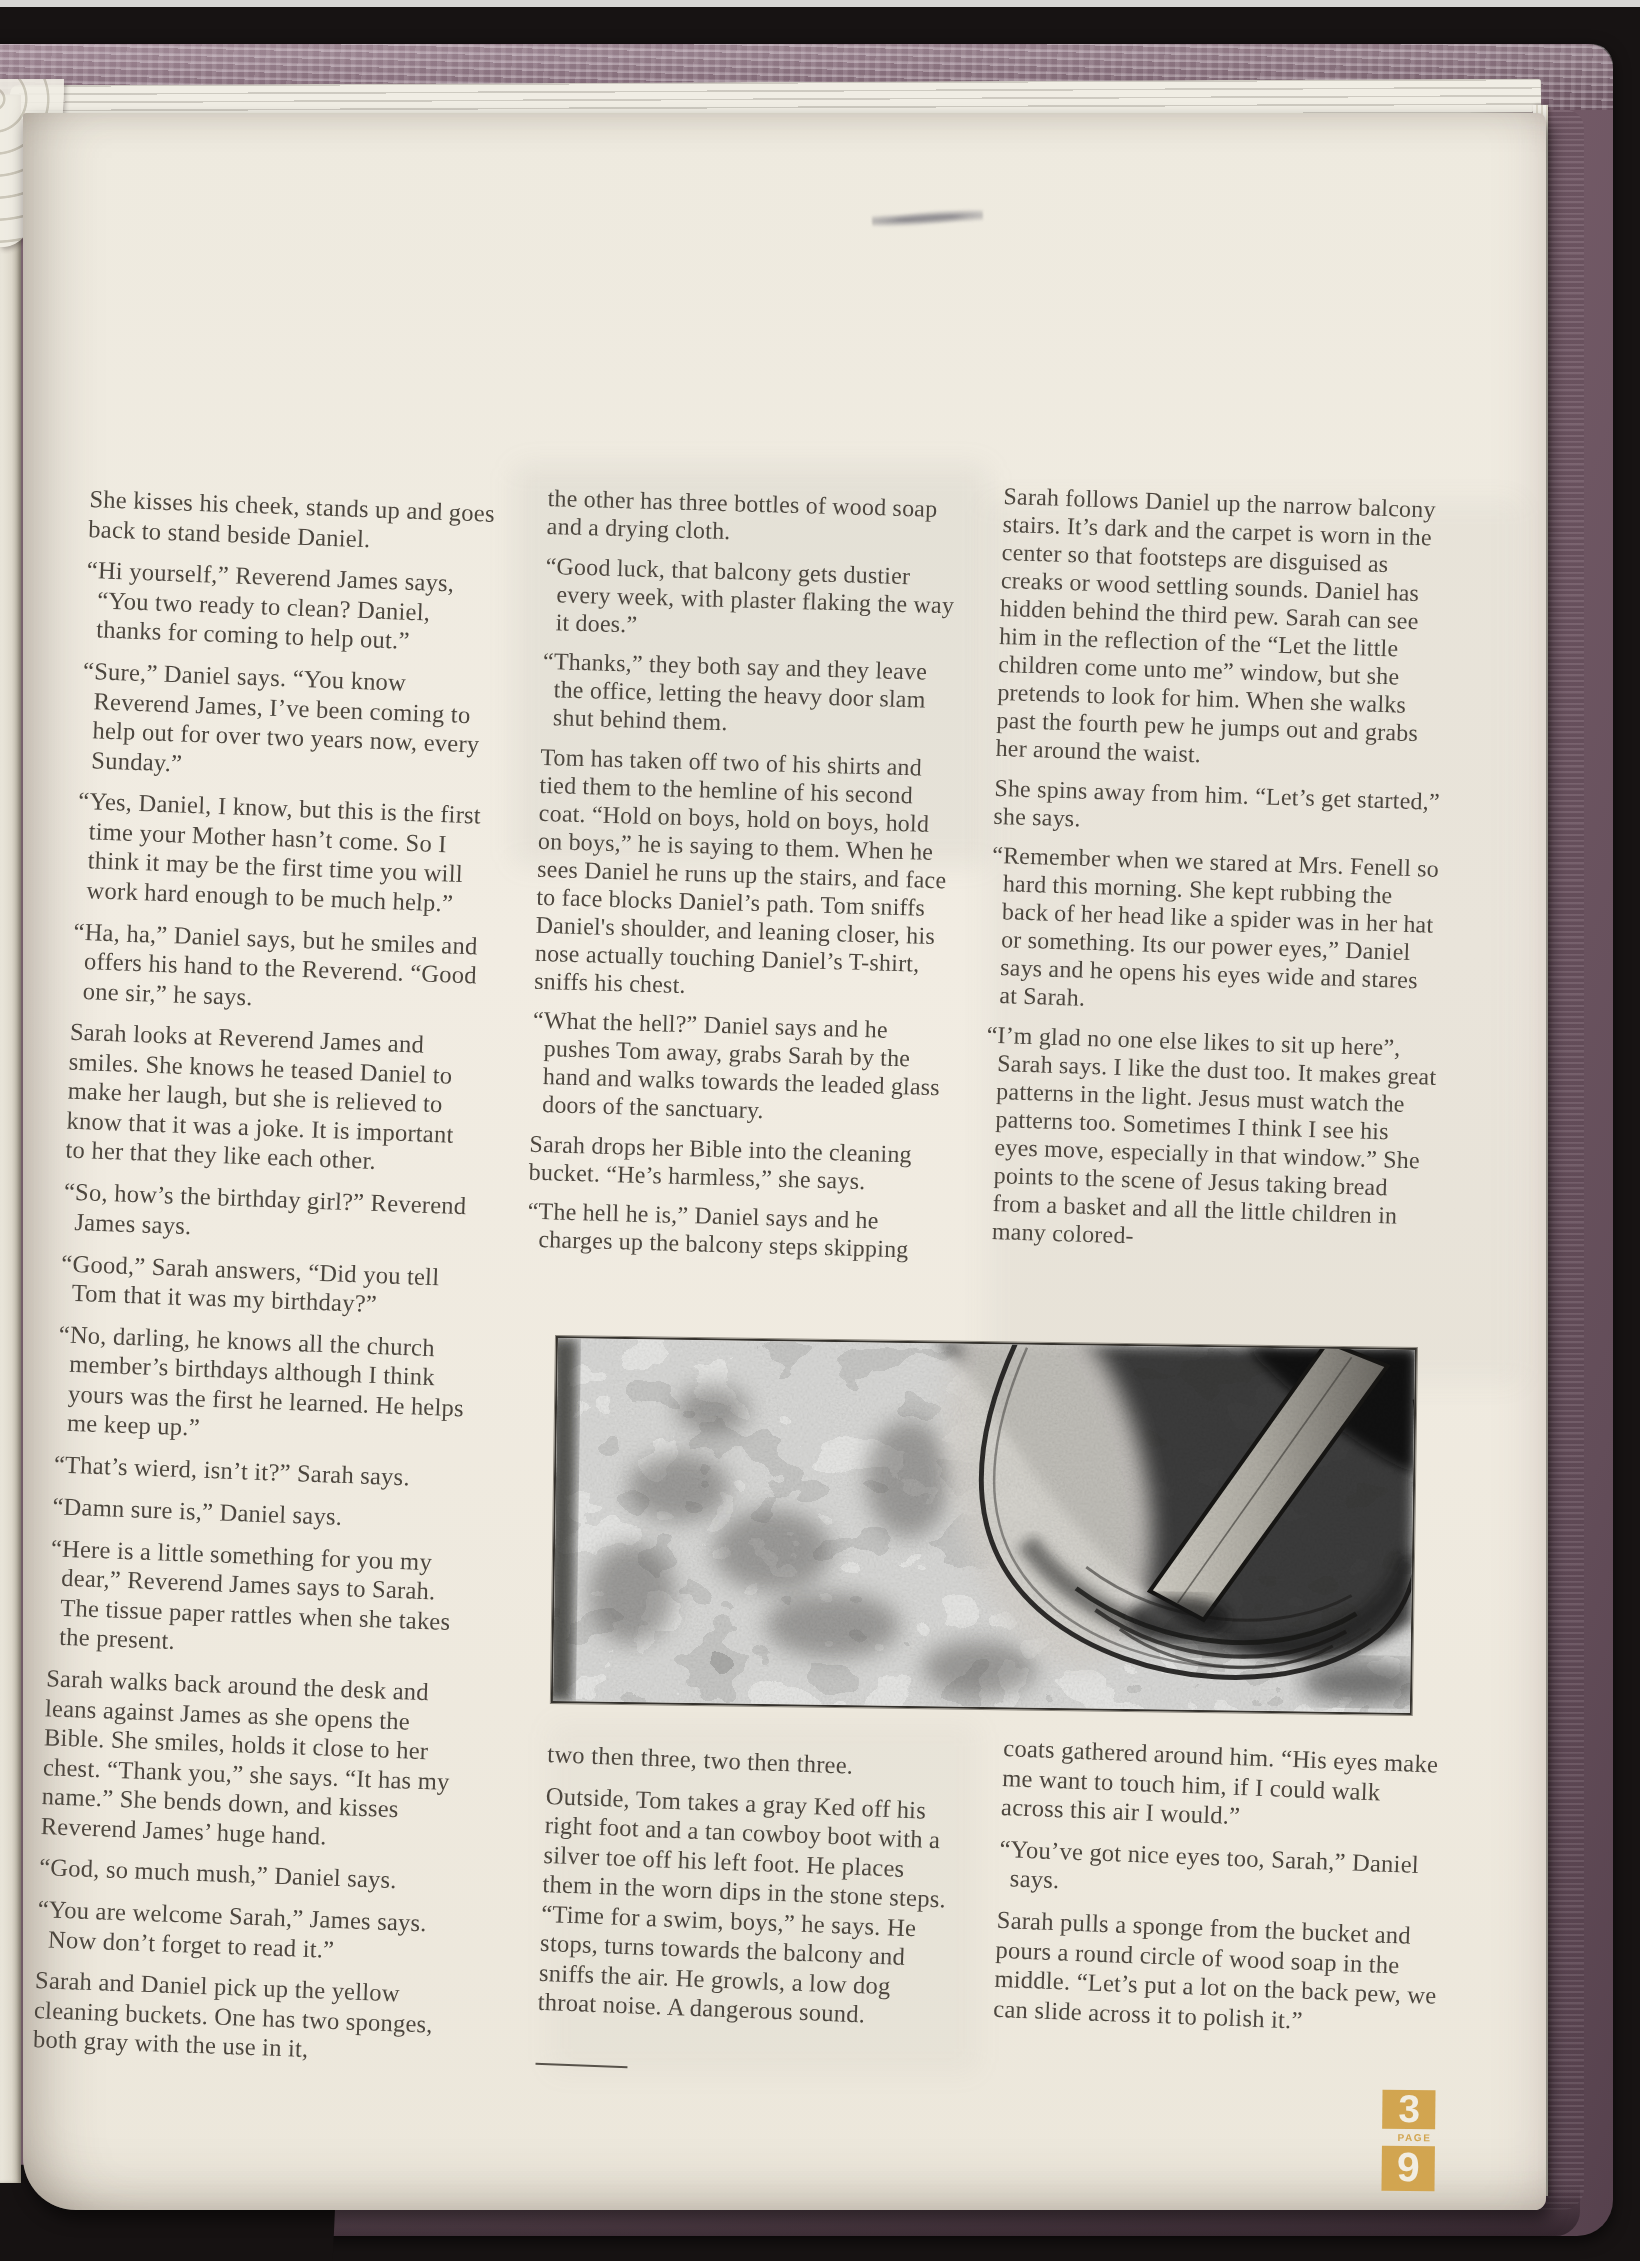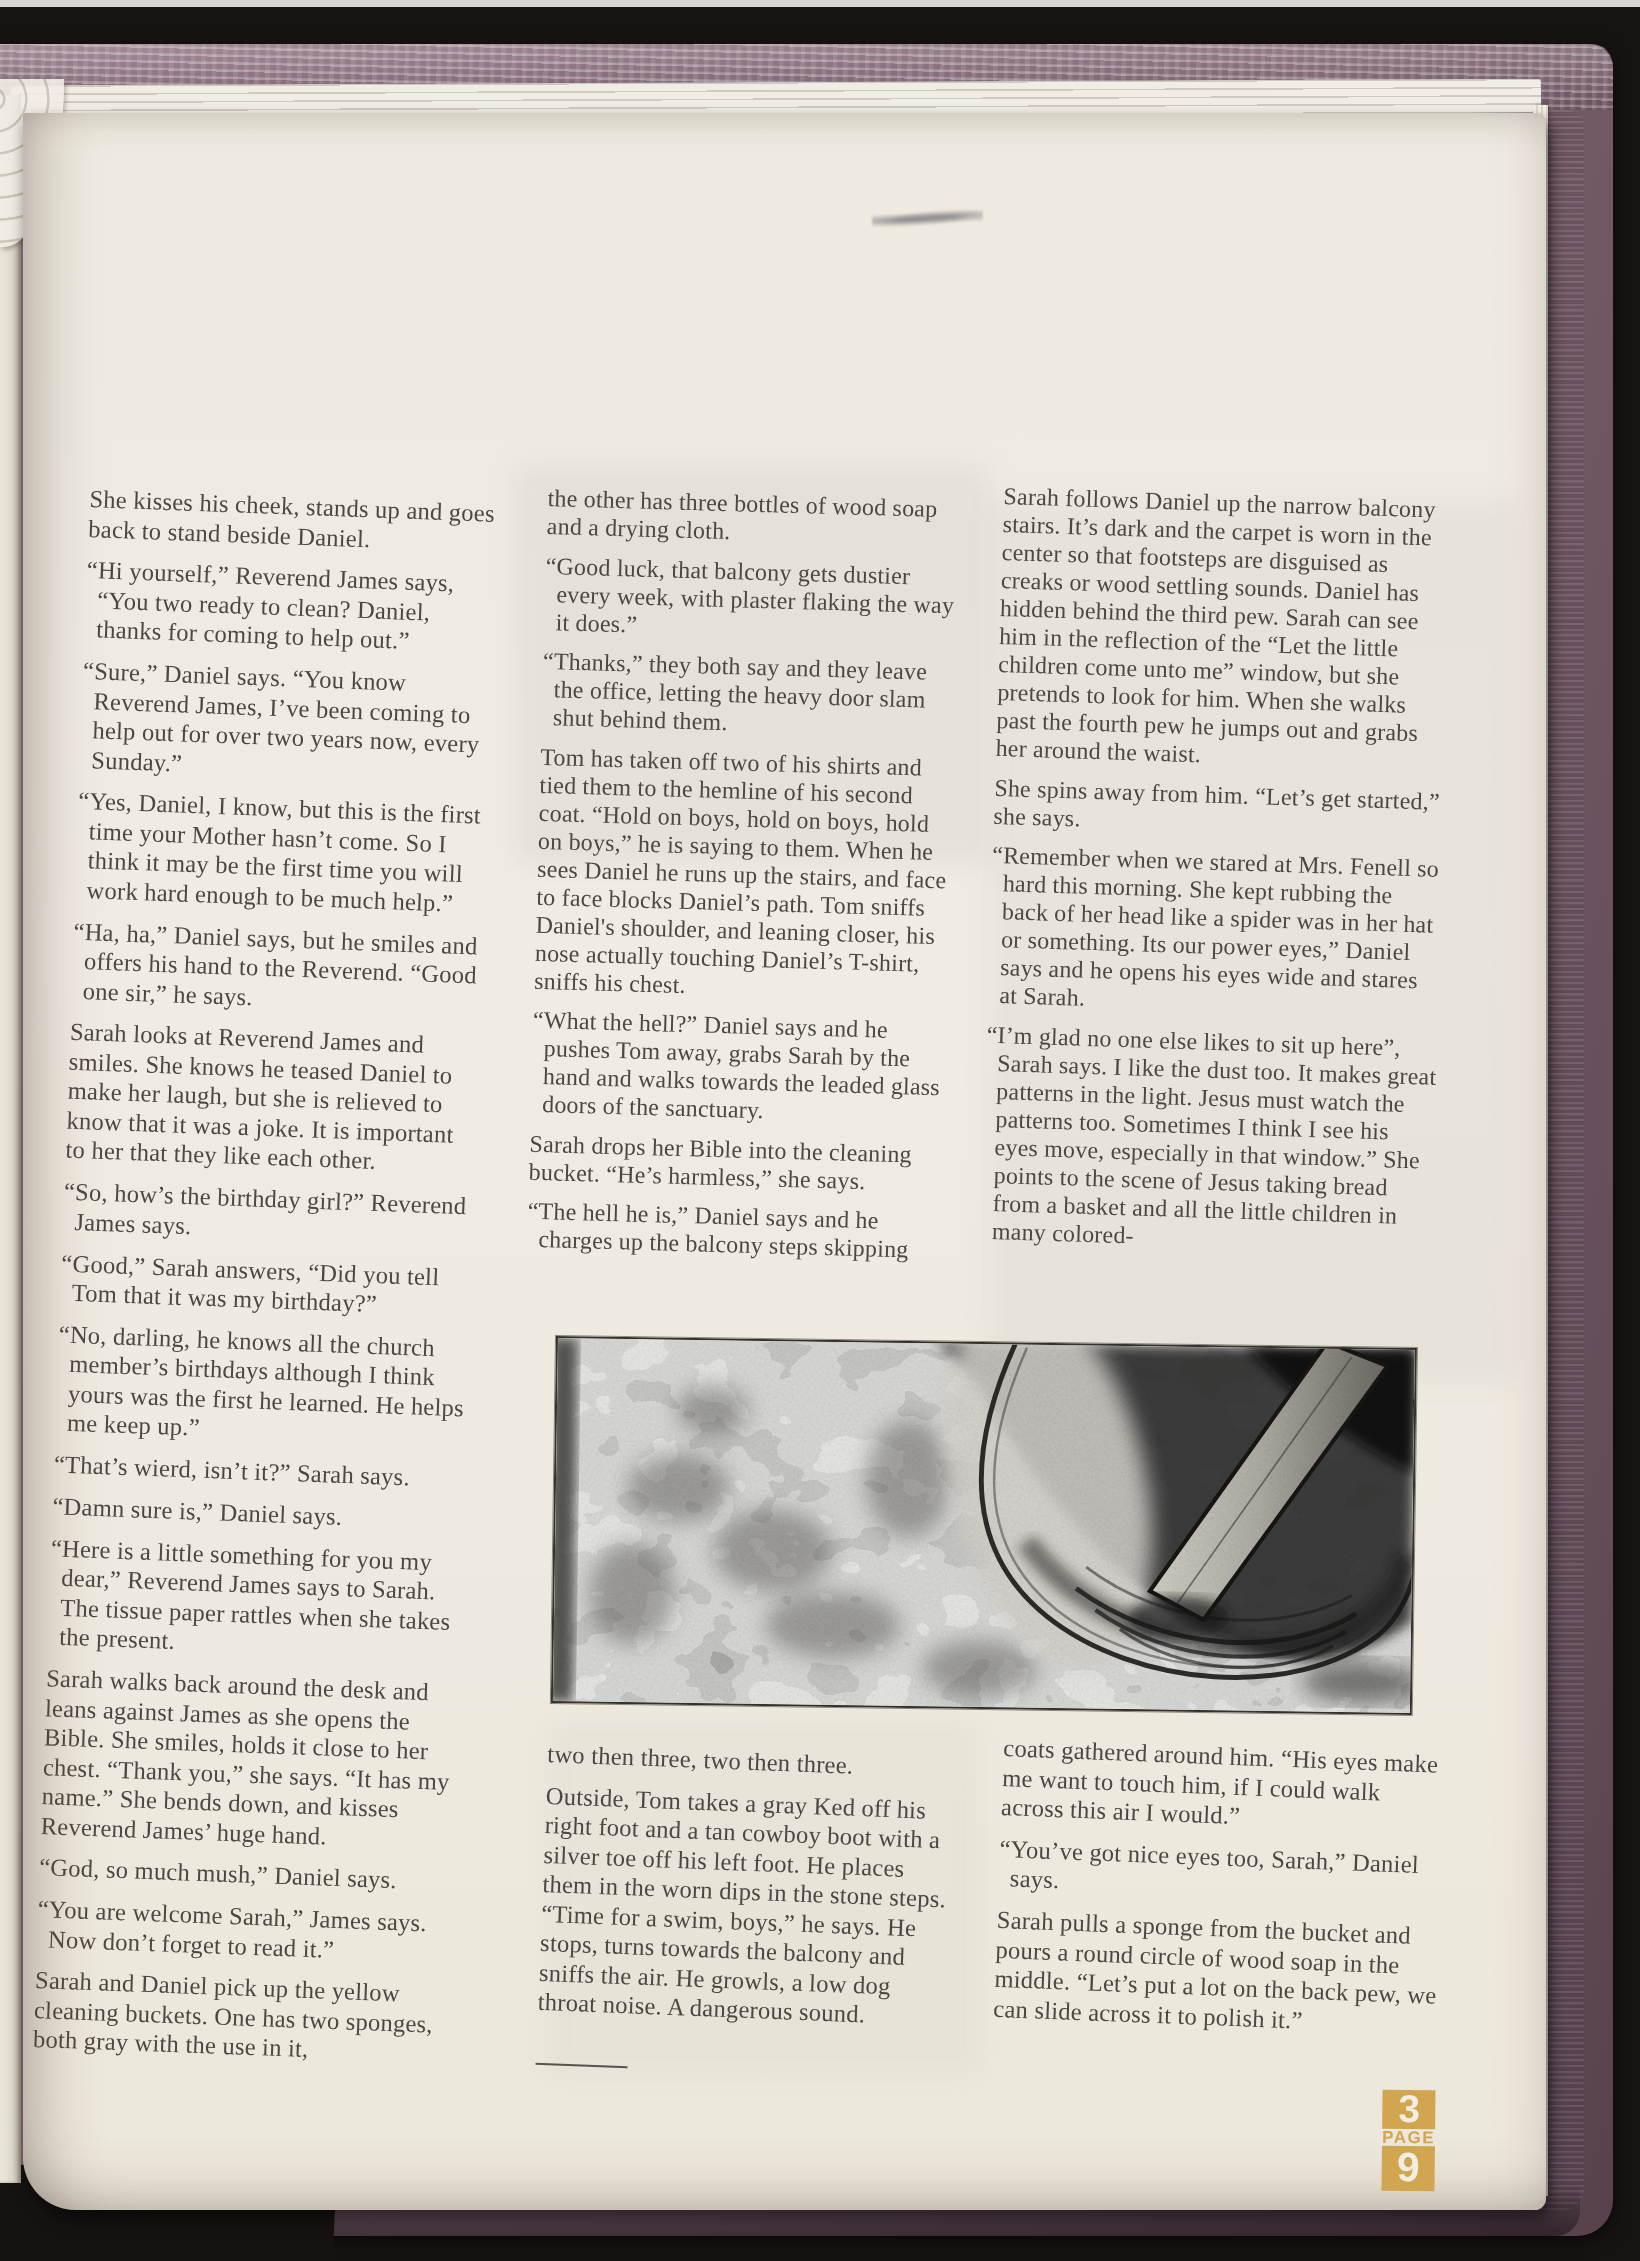--- a/index.html
+++ b/index.html
@@ -114,21 +114,21 @@
     background:#dedcd7; overflow:hidden;
   }
   .art svg { display:block; }
 
   
   .badge { position:absolute; left:1359px; top:1977px; width:53px; text-align:center;
            font-family:"Liberation Sans", sans-serif; font-weight:bold;
            transform:rotate(0.6deg); }
   .badge .blk { background:#d2a550; color:#f1ede1; }
   .badge .b3 { height:39px; font-size:39px; line-height:37px; letter-spacing:-0.8px; }
-  .badge .plabel { height:17px; color:#d2a550; font-size:17px; line-height:17px; letter-spacing:1.6px; }
+  .badge .plabel { height:17px; color:#d2a550; font-size:10px; line-height:17px; letter-spacing:1.6px;margin-left:12px; }
   .badge .b9 { height:45px; font-size:41px; line-height:43px; }
 </style>
 </head>
 <body>
 
 <div class="top-strip"></div>
 
 <div class="cover">
   <div class="cover-right"></div>
   <div class="cover-bottom"></div>

